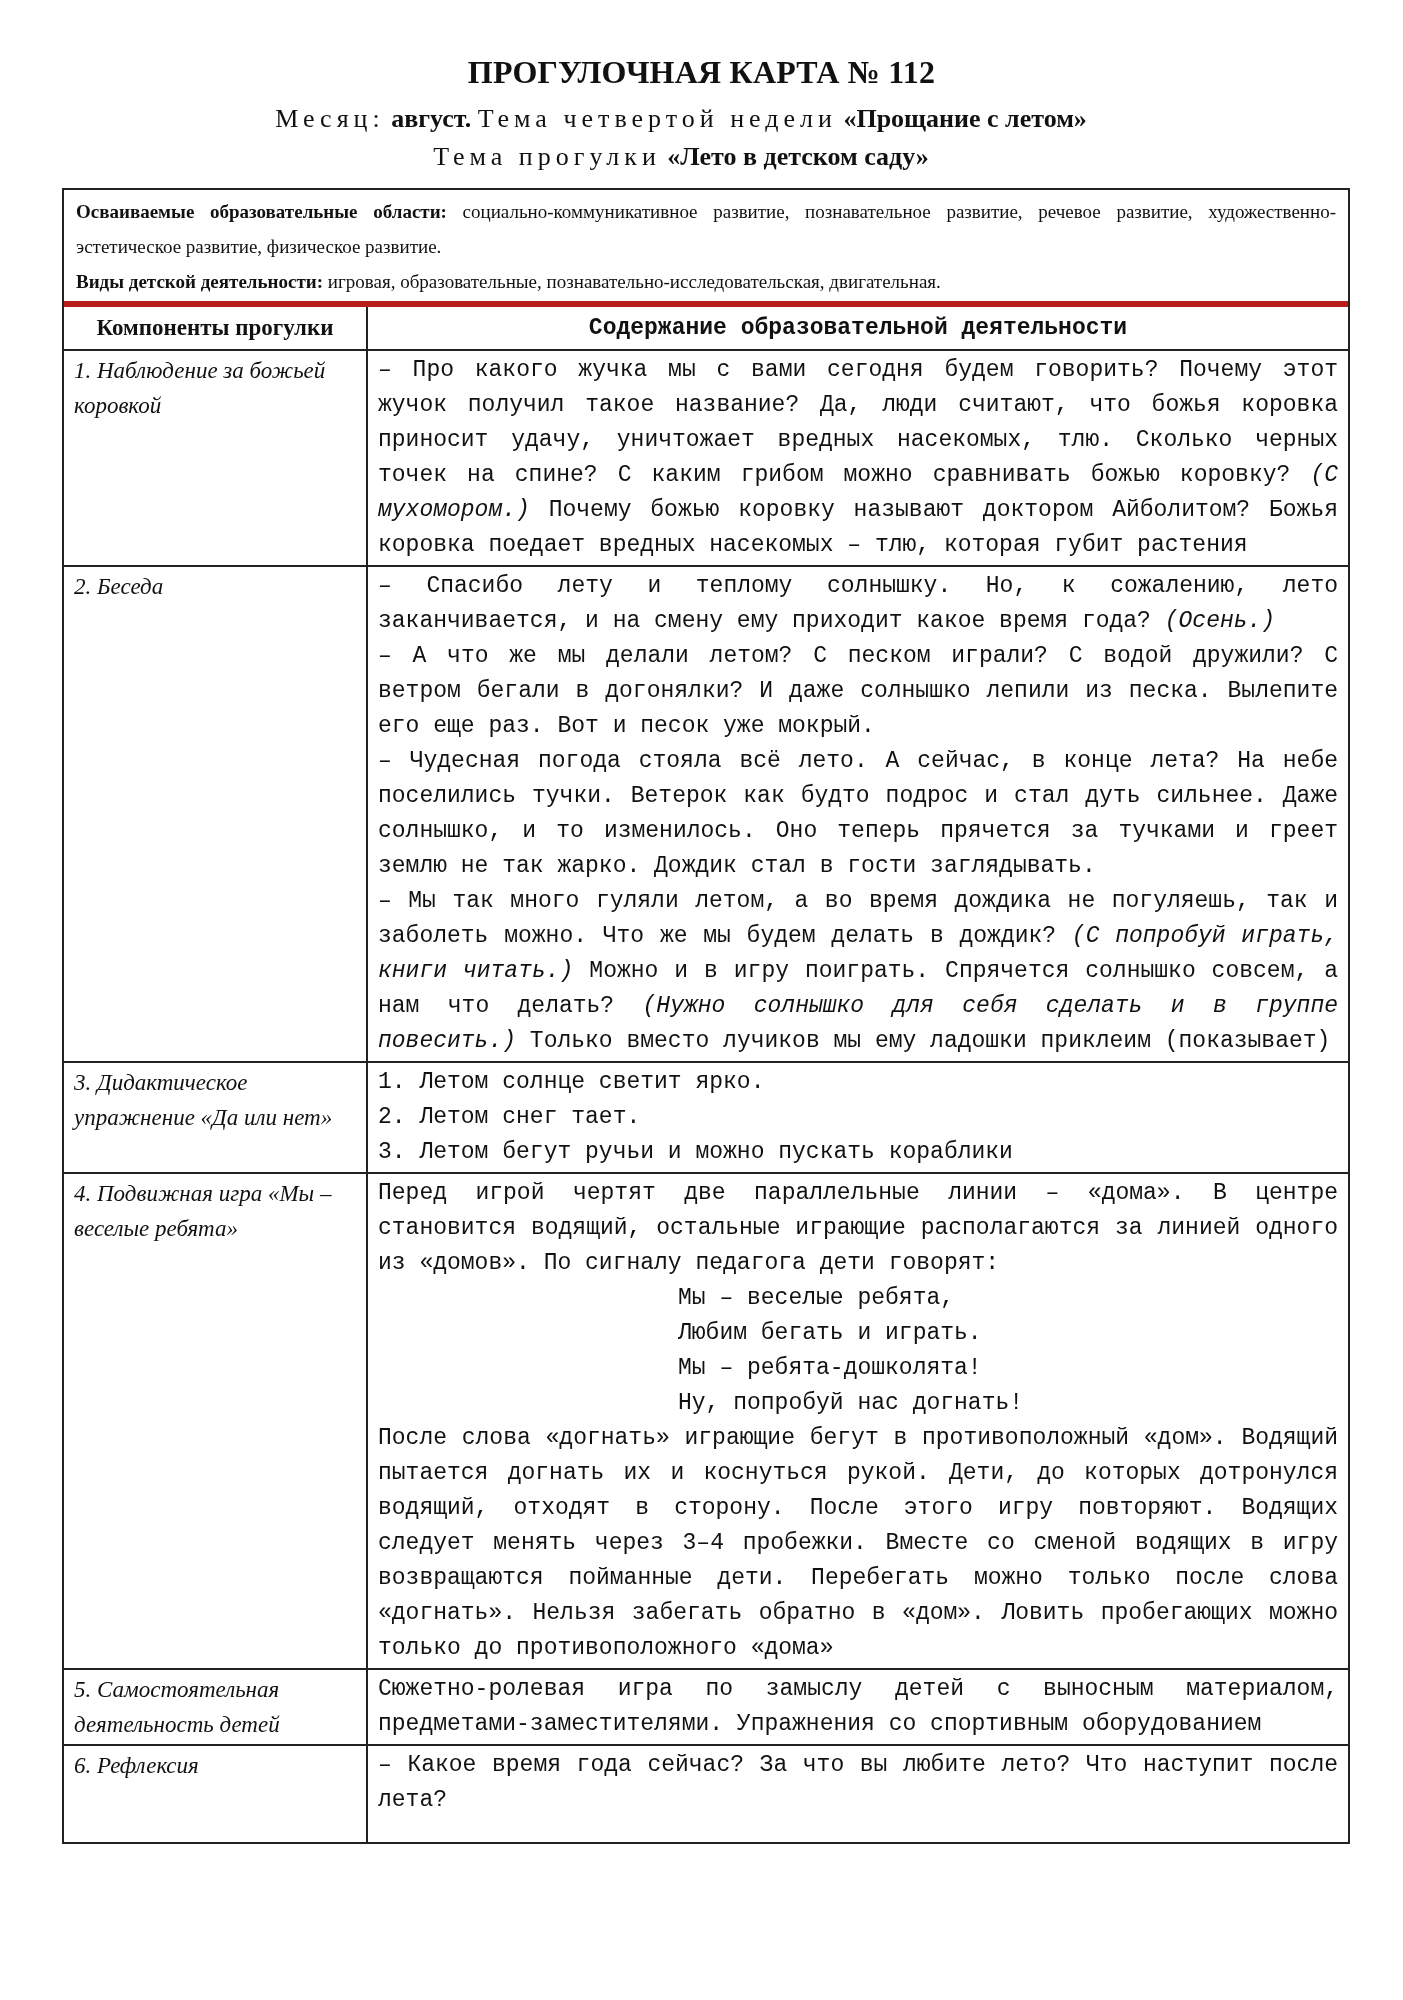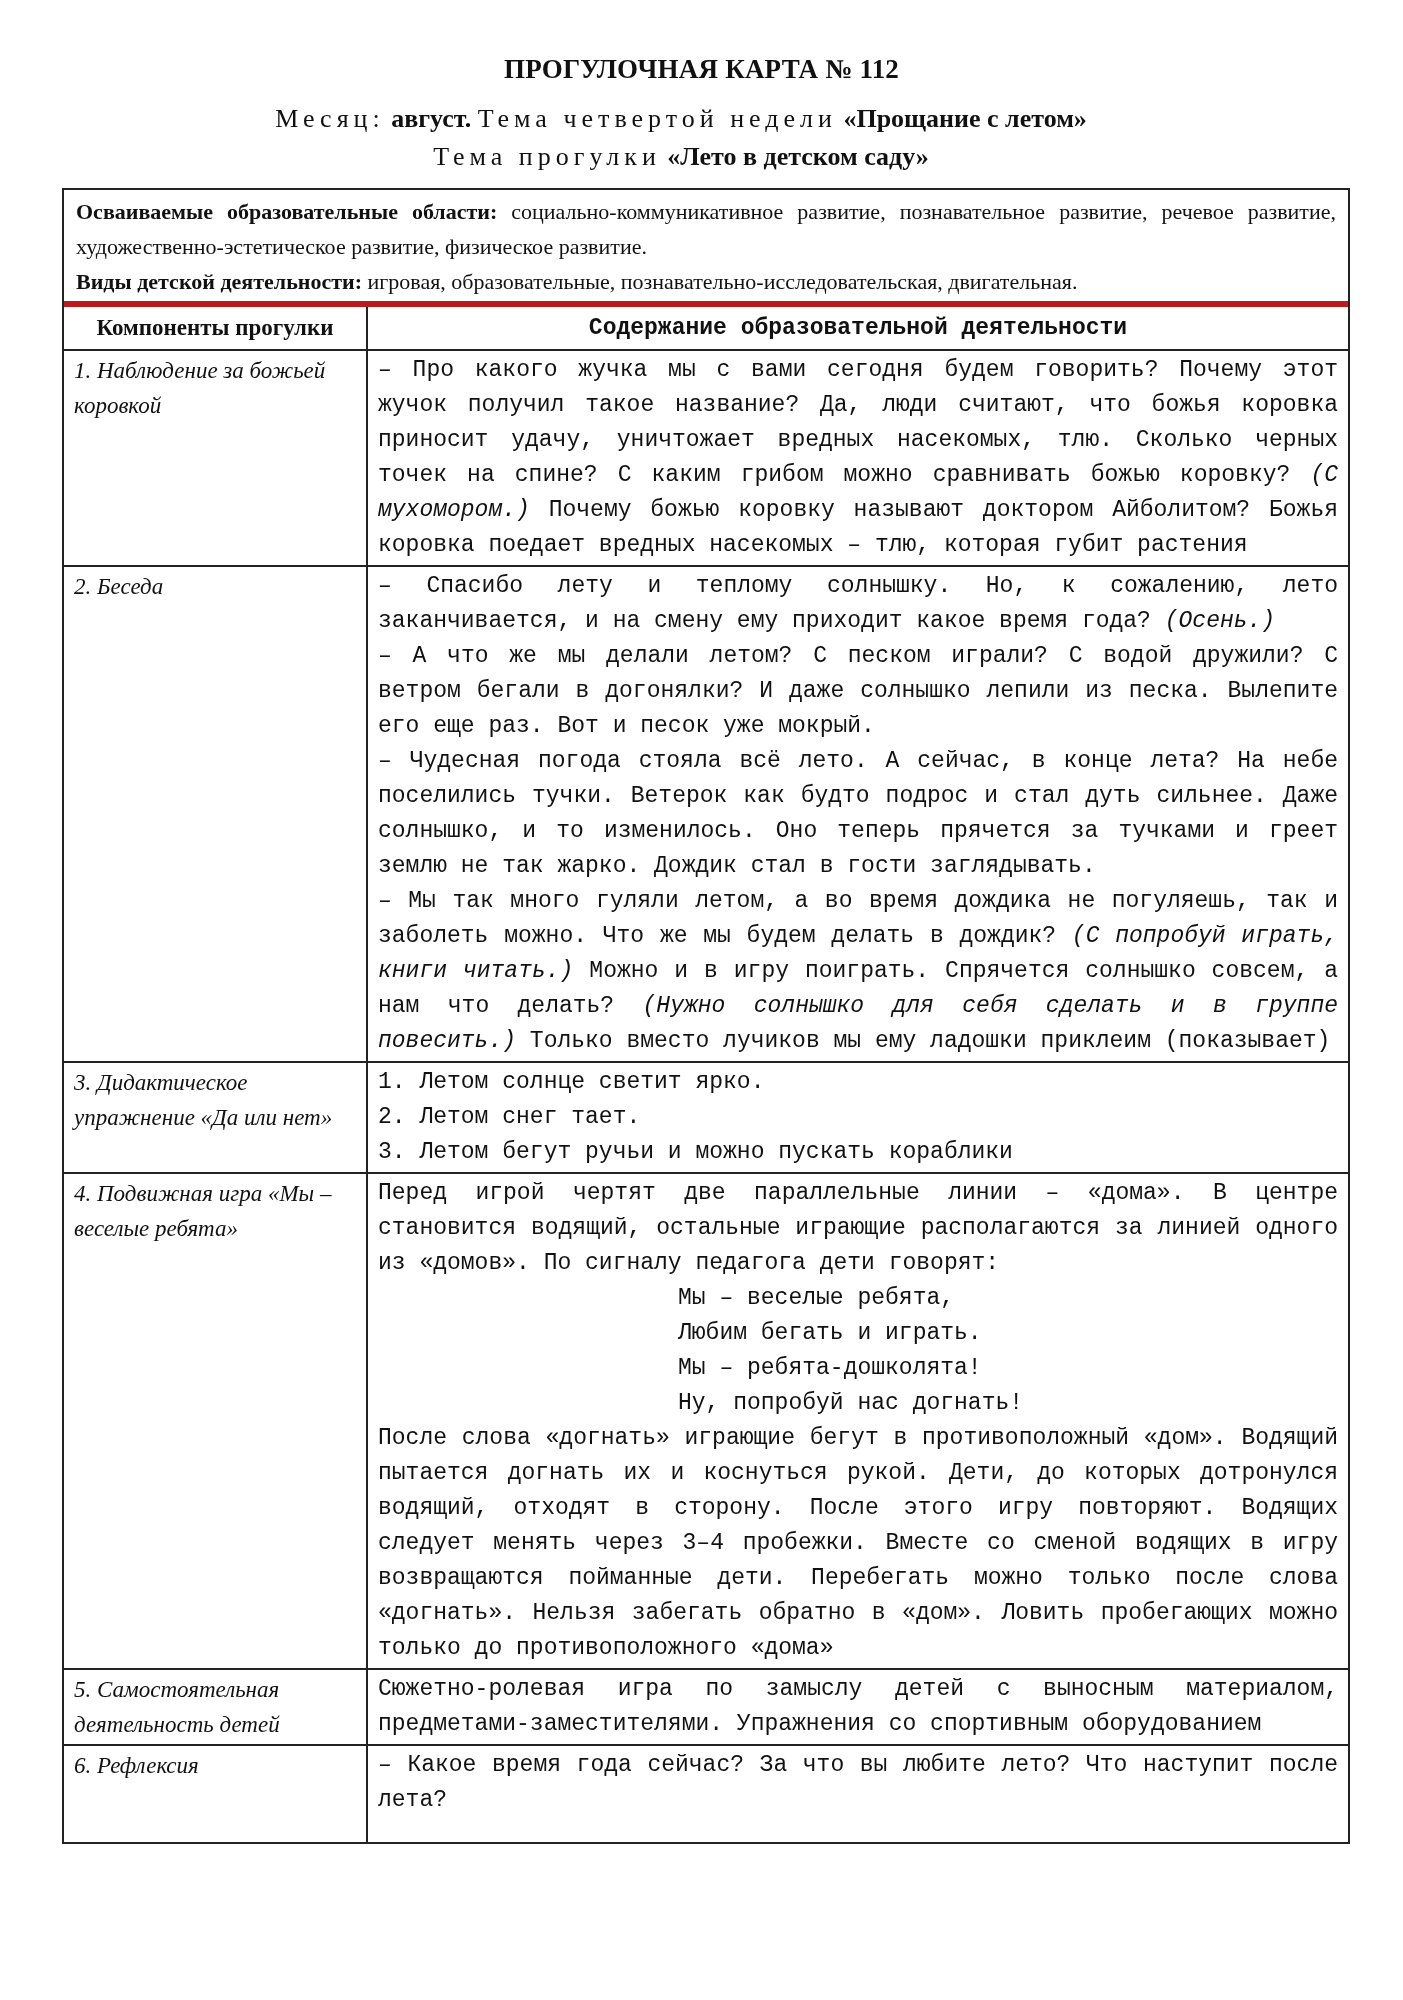--- a/index.html
+++ b/index.html
@@ -3,37 +3,37 @@
 <meta charset="utf-8">
 <style>
   html, body { margin: 0; padding: 0; background: #ffffff; }
   body {
     width: 1403px; height: 2000px; position: relative; overflow: hidden;
     font-family: "Liberation Serif", "DejaVu Serif", serif;
     color: #111;
   }
   .title {
     position: absolute; left: 0; width: 1403px; top: 54px;
-    text-align: center; font-weight: bold; font-size: 27px; letter-spacing: 0.2px;
+    text-align: center; font-weight: bold; font-size: 32px; letter-spacing: 0.2px;
   }
   .subtitle {
     position: absolute; left: 0; width: 1362px;
     text-align: center; font-size: 26px;
   }
   .subtitle .sp { letter-spacing: 5px; }
   .subtitle b { font-weight: bold; letter-spacing: 0; }
   .st1 { top: 104px; }
   .st2 { top: 142px; }
 
   .frame {
     position: absolute; left: 62px; top: 188px; width: 1288px;
     border: 2px solid #222; box-sizing: border-box;
   }
   .info {
-    padding: 4px 12px 2px 12px; font-size: 22px; line-height: 35px;
+    padding: 4px 12px 2px 12px; font-size: 19px; line-height: 35px;
     text-align: justify;
   }
   .info p { margin: 0; }
   .info b { font-weight: bold; }
 
   table.plan {
     width: 100%; border-collapse: collapse; table-layout: fixed;
     font-size: 23px; line-height: 35px;
   }
   table.plan td, table.plan th {

